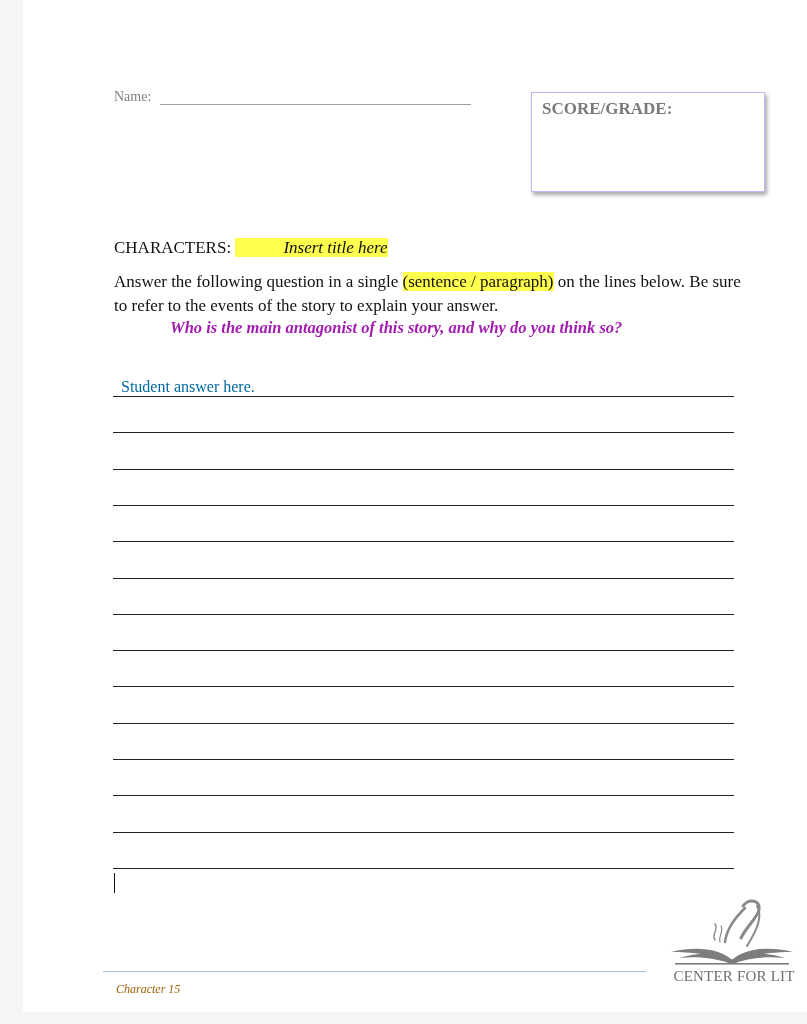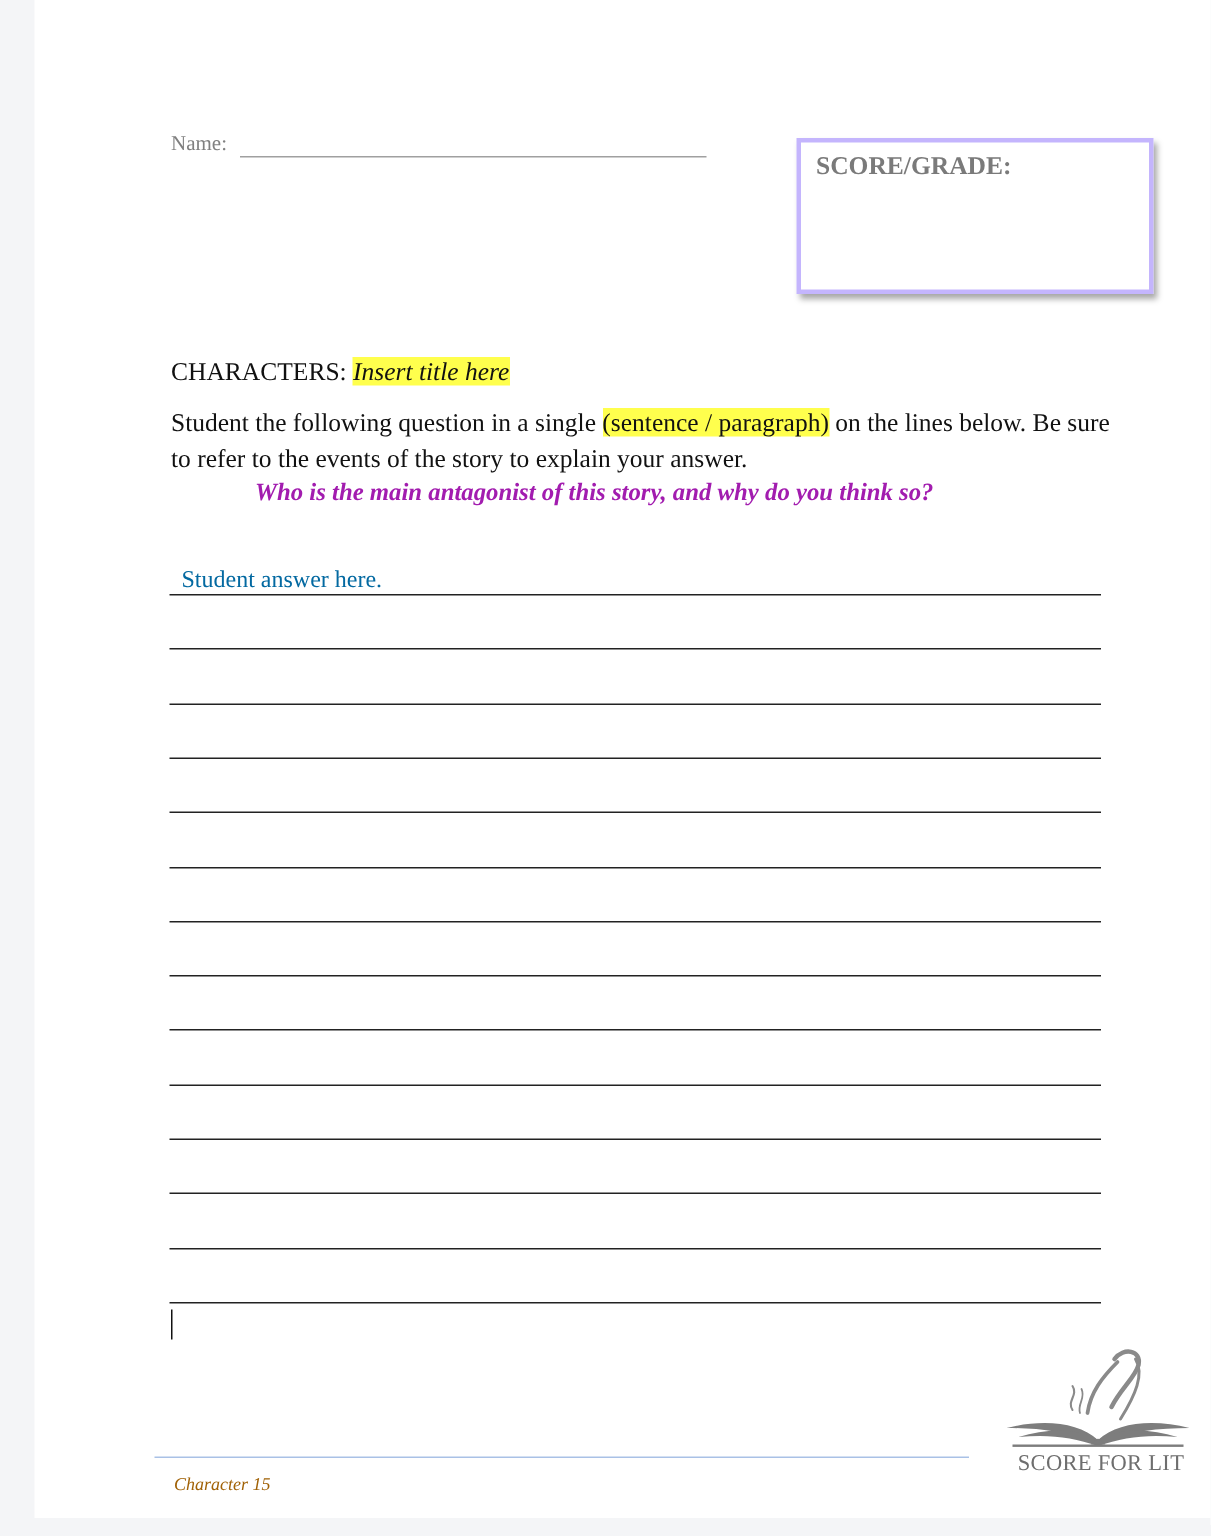--- a/index.html
+++ b/index.html
@@ -18,32 +18,32 @@
     position: absolute; left: 91px; height: 20px;
     font-size: 14px; color: #808080;
   }
   .field-label { position: absolute; left: 0; top: 0; }
   .field-line {
     position: absolute; top: 15px; height: 0;
     border-bottom: 1px solid #a0a0a0;
   }
   .score-box {
     position: absolute; left: 508px; top: 92px; width: 232px; height: 98px;
-    border: 3px solid #c4b5fd; background: #fff;
+    border: 1px solid #c4b5fd; background: #fff;
     box-shadow: 2px 3px 4px rgba(0,0,0,0.35);
   }
   .score-label {
     position: absolute; left: 10px; top: 6px;
     font-weight: bold; font-size: 17px; color: #7a7a7a;
   }
   .heading {
     position: absolute; left: 91px; top: 238px; font-size: 17px; color: #111;
   }
   .highlight { background: #ffff4d; }
-  .heading .title-ph { font-style: italic; }
+  .heading .title-ph { font-style: italic; padding-left: 48px; }
   .instructions {
     position: absolute; left: 91px; top: 270px; width: 640px;
     font-size: 17px; line-height: 24px; color: #111;
   }
   .question {
     position: absolute; left: 147px; top: 318px;
     font-size: 16.5px; font-weight: bold; font-style: italic; color: #a21caf;
   }
   .answer-line {
     position: absolute; left: 90px; width: 621px; height: 0;
@@ -85,21 +85,21 @@
 
   <div class="score-box">
     <span class="score-label">SCORE/GRADE:</span>
   </div>
 
   <div class="heading">
     <span>CHARACTERS: </span><span class="title-ph highlight">Insert title here</span>
   </div>
 
   <div class="instructions">
-    <span>Student the following question in a single </span><span class="highlight">(sentence / paragraph)</span><span> on the lines below. Be sure to refer to the events of the story to explain your answer.</span>
+    <span>Answer the following question in a single </span><span class="highlight">(sentence / paragraph)</span><span> on the lines below. Be sure to refer to the events of the story to explain your answer.</span>
   </div>
 
   <div class="question">Who is the main antagonist of this story, and why do you think so?</div>
 
   <div class="student-answer">Student answer here.</div>
 
   <div id="answer-lines">
       <div class="answer-line" style="top: 396px;"></div>
       <div class="answer-line" style="top: 432.3px;"></div>
       <div class="answer-line" style="top: 468.6px;"></div>
@@ -135,16 +135,16 @@
       <g fill="#7d7d7d">
 
         <path d="M71 64 C58 52, 34 50, 10 56 C30 56, 50 58, 71 66 Z"></path>
         <path d="M71 64 C56 56, 38 56, 18 62 C38 60, 54 62, 71 68 Z"></path>
         <path d="M71 64 C84 52, 108 50, 132 56 C112 56, 92 58, 71 66 Z"></path>
         <path d="M71 64 C86 56, 104 56, 124 62 C104 60, 88 62, 71 68 Z"></path>
         <rect x="14" y="67" width="114" height="1.6"></rect>
         <path d="M66 67 L71 63 L76 67 Z"></path>
       </g>
     </svg>
-    <div class="logo-text">SCORE FOR LIT</div>
+    <div class="logo-text">CENTER FOR LIT</div>
   </div>
 
 </div>
 
 </body></html>

